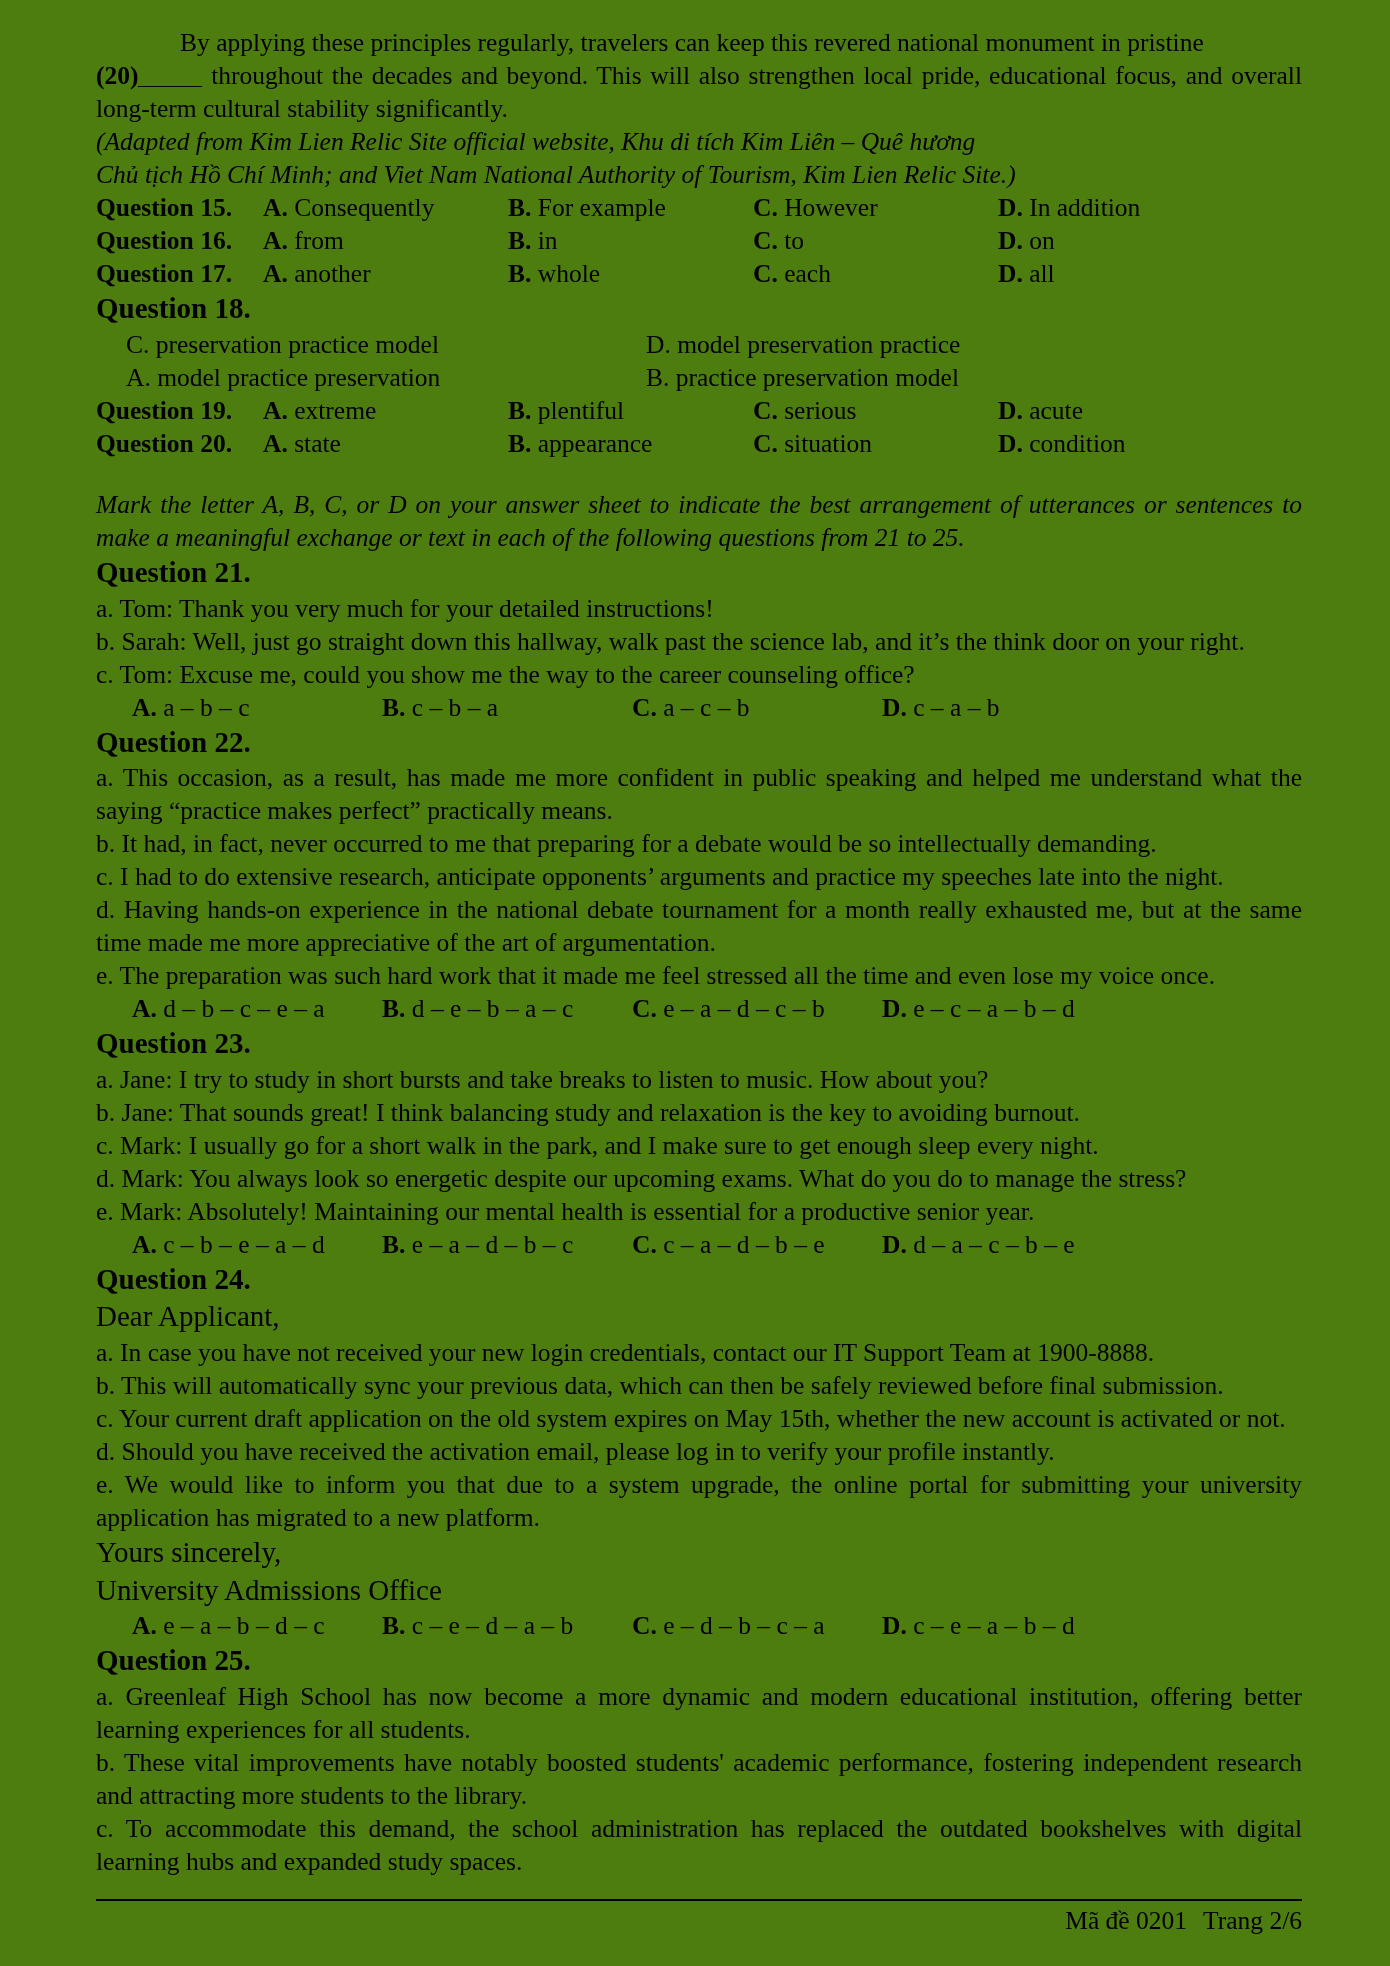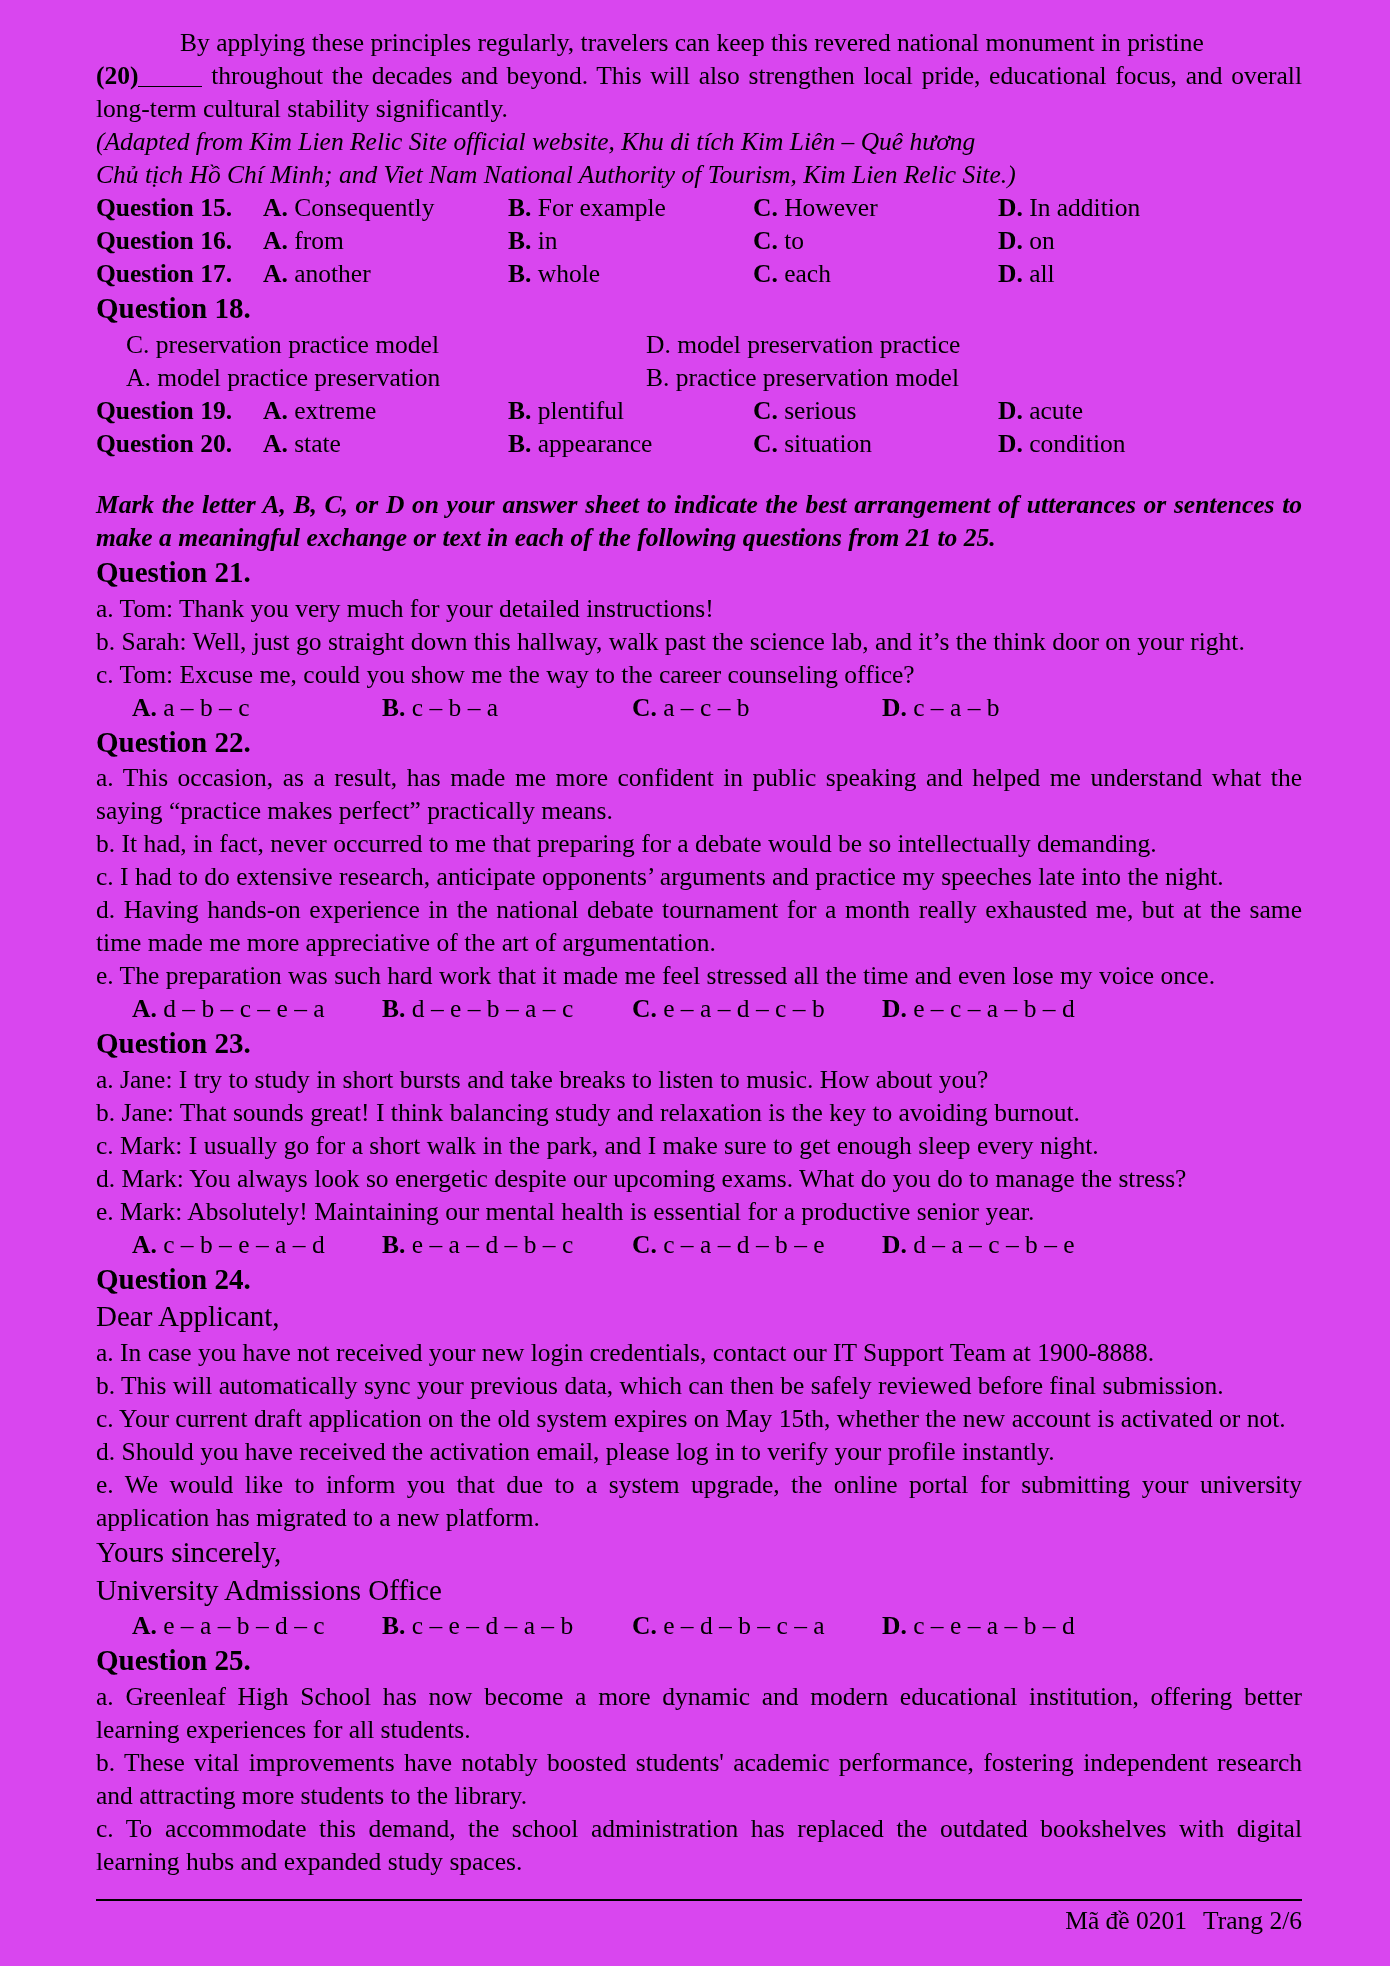--- a/index.html
+++ b/index.html
@@ -9,21 +9,21 @@
   }
   body {
     font-family: "Liberation Serif", "DejaVu Serif", serif;
     color: #000000;
   }
   .page {
     position: relative;
     width: 1390px;
     height: 1966px;
     margin: 0 auto;
-    background: #d946ef;
+    background: #4d7c0f;
     box-sizing: border-box;
     padding: 26px 88px 0 96px;
     overflow: hidden;
   }
   .para {
     margin: 0;
     text-indent: 84px;
     text-align: justify;
     font-size: 25.5px;
     line-height: 1.295;
@@ -74,21 +74,21 @@
   .q-twocol {
     display: flex;
     font-size: 25.5px;
     line-height: 1.295;
     padding-left: 30px;
   }
   .q-twocol .col1 { flex: 0 0 520px; }
   .q-twocol .col2 { flex: 0 0 auto; }
 
   .instruction {
-    font-weight: bold;
+    font-weight: normal;
     font-style: italic;
     font-size: 25.5px;
     line-height: 1.30;
     text-align: justify;
     margin: 0;
   }
   .spacer-md { height: 28px; }
 
   .utt {
     font-size: 25.5px;

